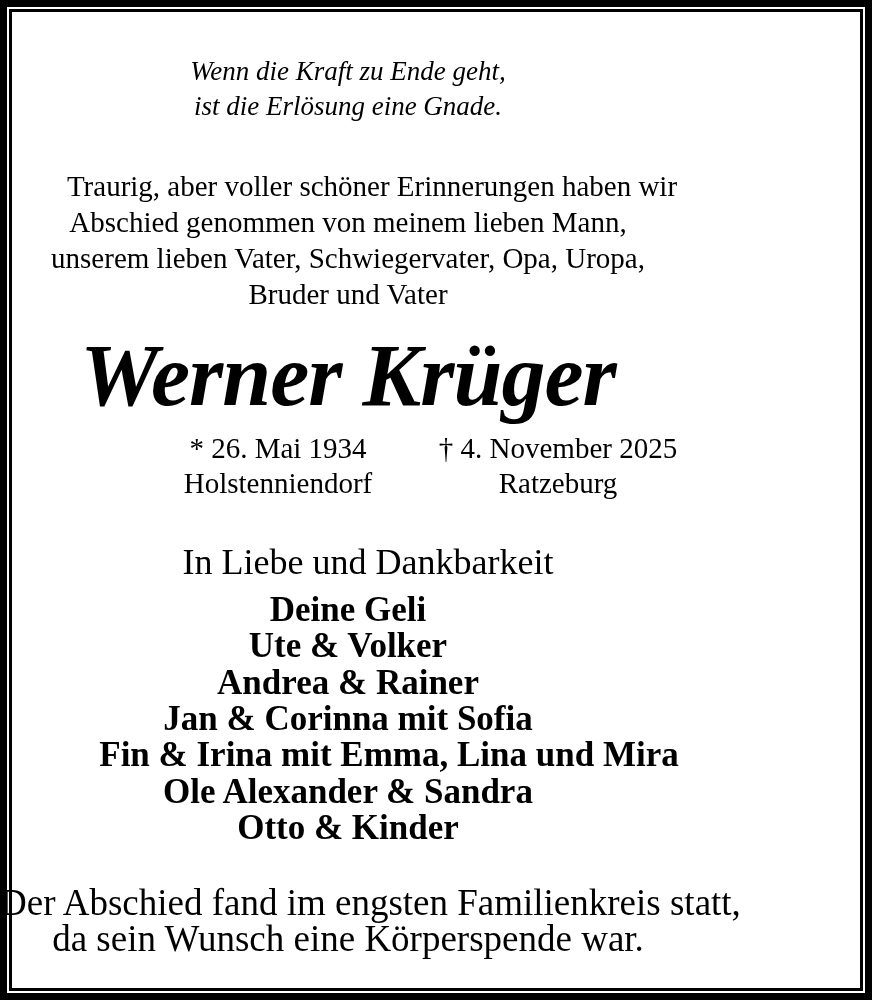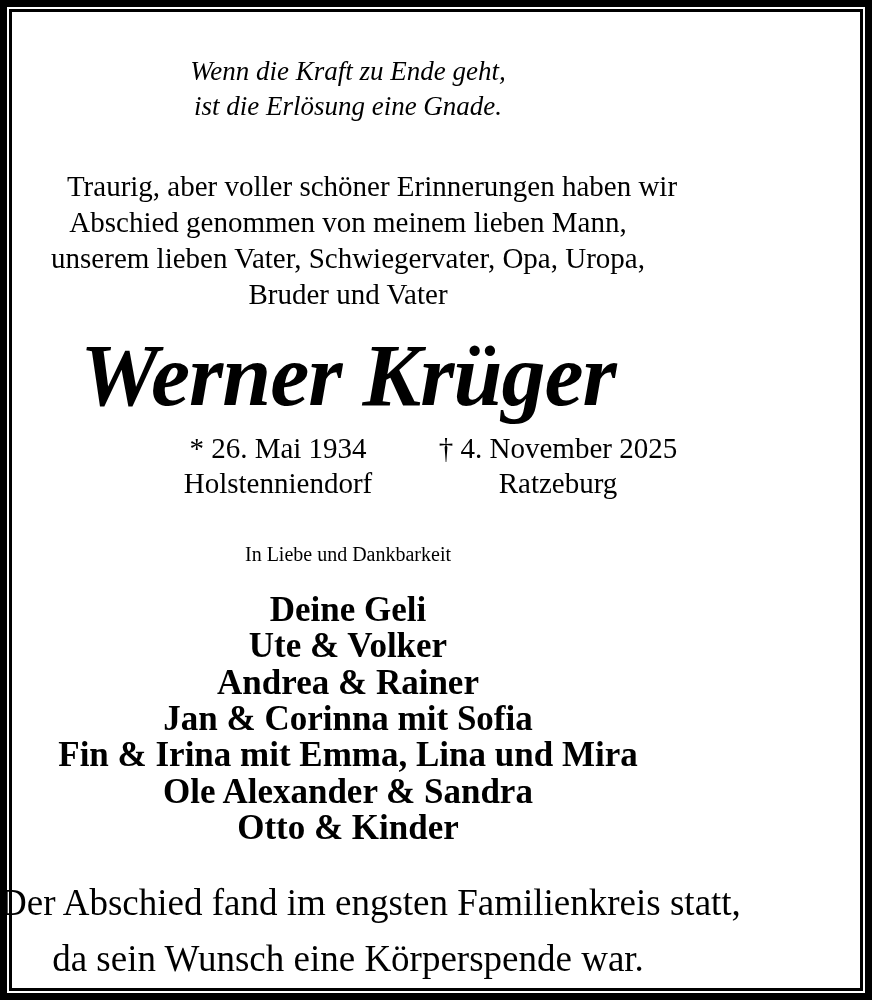--- a/index.html
+++ b/index.html
@@ -54,21 +54,22 @@
     }
     .life {
       position: absolute;
       width: 300px;
       text-align: center;
       white-space: nowrap;
       font-size: 29px;
       line-height: 1;
     }
     .dedication {
-      font-size: 20px;
+      font-size: 36px;
+      padding-left: 20px;
     }
     .family {
       font-weight: bold;
       font-size: 35px;
     }
     .closing {
       font-size: 37px;
     }
   </style>
 </head>
@@ -98,21 +99,21 @@
   <div class="life" style="left:408px; top:469px;">Ratzeburg</div>
 </div>
 
 <div class="line dedication" style="top:544px;">In Liebe und Dankbarkeit</div>
 
 <div>
   <div class="line family" style="top:592px;">Deine Geli</div>
   <div class="line family" style="top:628px;">Ute &amp; Volker</div>
   <div class="line family" style="top:665px;">Andrea &amp; Rainer</div>
   <div class="line family" style="top:701px;">Jan &amp; Corinna mit Sofia</div>
-  <div class="line family" style="top:737px;">Fin &amp; Irina mit Emma, Lina und Mira</div>
+  <div class="line family" style="top:737px;padding-left:41px;">Fin &amp; Irina mit Emma, Lina und Mira</div>
   <div class="line family" style="top:774px;font-family:Liberation Serif, serif;">Ole Alexander &amp; Sandra</div>
   <div class="line family" style="top:810px;">Otto &amp; Kinder</div>
 </div>
 
 <div>
   <div class="line closing" style="top:884px;">Der Abschied fand im engsten Familienkreis statt,</div>
-  <div class="line closing" style="top:920px;margin-top:20px;">da sein Wunsch eine Körperspende war.</div>
+  <div class="line closing" style="top:920px;">da sein Wunsch eine Körperspende war.</div>
 </div>
 
 </body></html>

